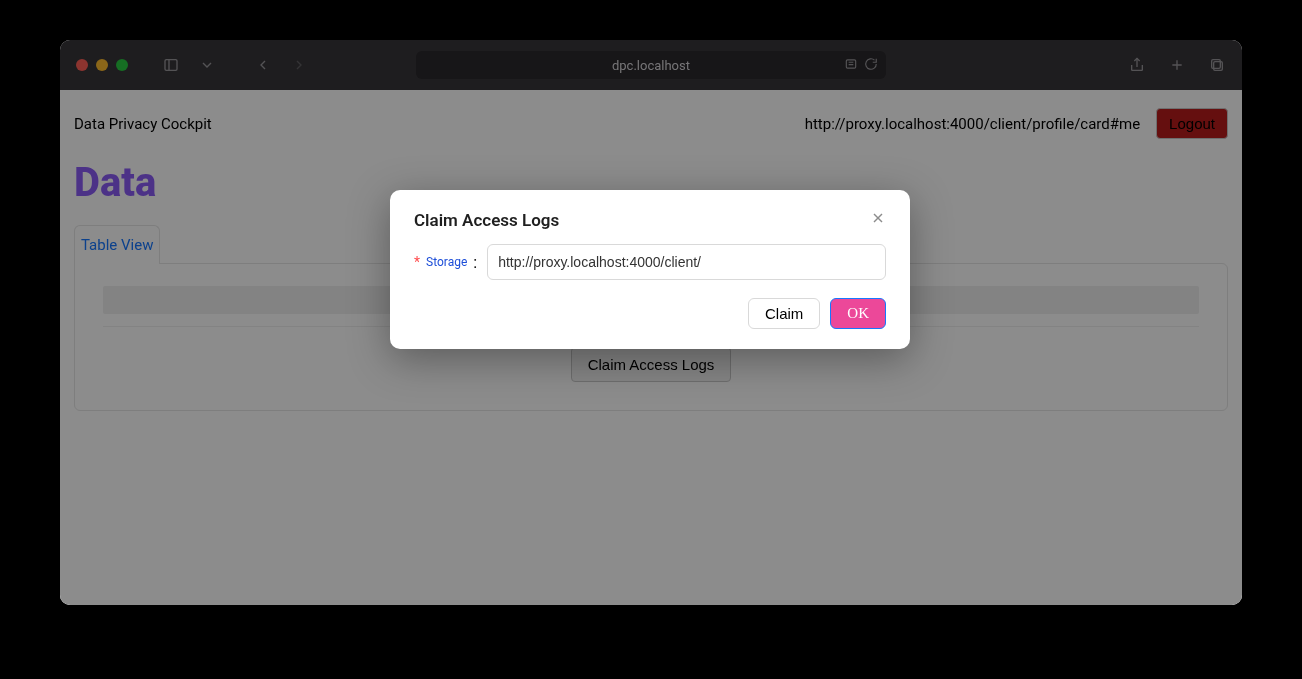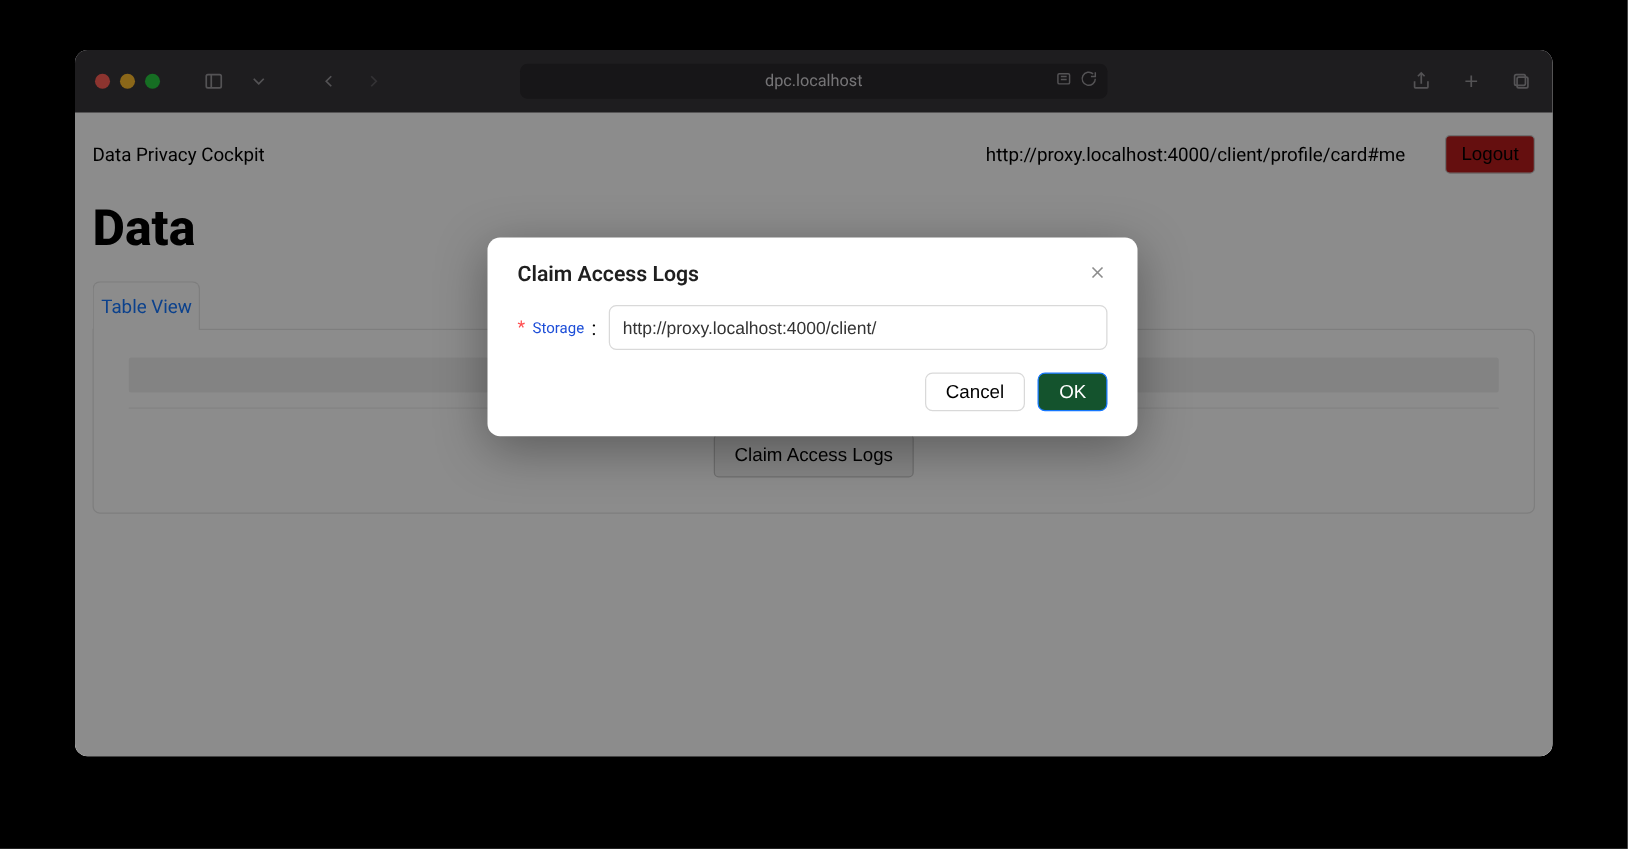--- a/index.html
+++ b/index.html
@@ -65,37 +65,36 @@
     height: calc(100% - 50px);
     overflow: hidden;
     background: #fff;
   }
   .appbar {
     display: flex;
     align-items: center;
     padding: 18px 14px 8px 14px;
     font-size: 15px;
     color: #000;
-    gap: 32px;
   }
   .appbar .spacer { flex: 1; }
-  .appbar .profile { color: #000; font-size:15px; margin-right:0;}
+  .appbar .profile { color: #000; font-size:15px; margin-right:16px;}
   .logout-btn {
     border: 1px solid #c9c9c9;
     background: #b91c1c;
     border-radius: 4px;
     padding: 6px 12px;
     font-size: 15px;
     cursor: pointer;
   }
   .page-title {
     font-size: 40px;
     font-weight: 800;
     padding: 12px 14px 18px 14px;
-    color: #000000;
+    color: #8b5cf6;
   }
   .tabs {
     padding: 0 14px;
   }
   .tab {
     display: inline-block;
     border: 1px solid #e5e5e5;
     border-bottom: none;
     border-radius: 6px 6px 0 0;
     background: #fff;
@@ -174,23 +173,24 @@
   .modal-footer { display:flex; justify-content:flex-end; gap:10px;}
   .btn {
     border-radius:6px;
     padding: 6px 16px;
     font-size:15px;
     cursor:pointer;
     border:1px solid #d9d9d9;
     background:#fff;
   }
   .btn.primary {
-    background:#14532d;
+    background:#ec4899;
     border-color:#1677ff;
     color:#fff;
+    font-family:Liberation Serif, serif;
   }
 </style>
 </head>
 <body>
 
 <div class="window">
   <div class="titlebar">
     <div class="traffic">
       <div class="dot red"></div>
       <div class="dot yellow"></div>
@@ -294,16 +294,16 @@
         </svg>
     </div>
   </div>
   <div class="form-row">
     <span class="req">*</span>
     <span class="form-label">Storage</span>
     <span class="colon">:</span>
     <input class="form-input" value="http://proxy.localhost:4000/client/" style="">
   </div>
   <div class="modal-footer">
-    <button class="btn">Cancel</button>
+    <button class="btn">Claim</button>
     <button class="btn primary">OK</button>
   </div>
 </div>
 
 </body></html>

